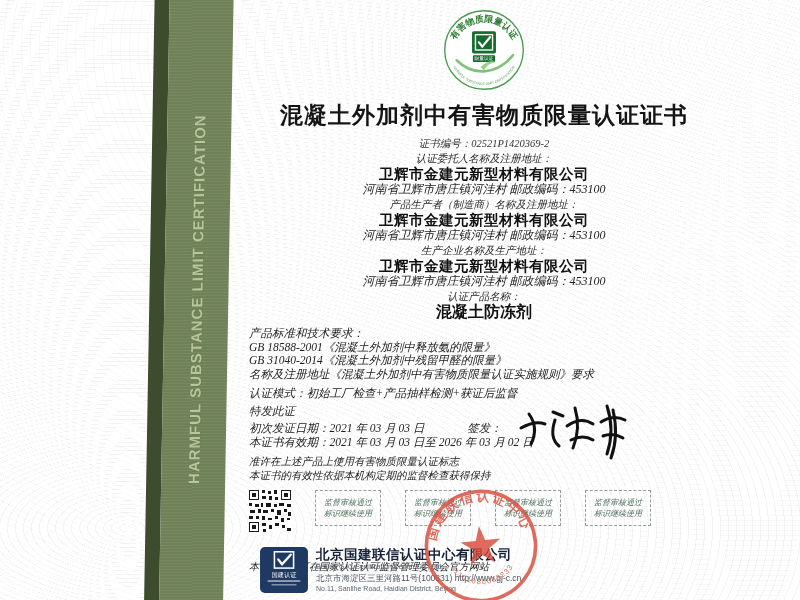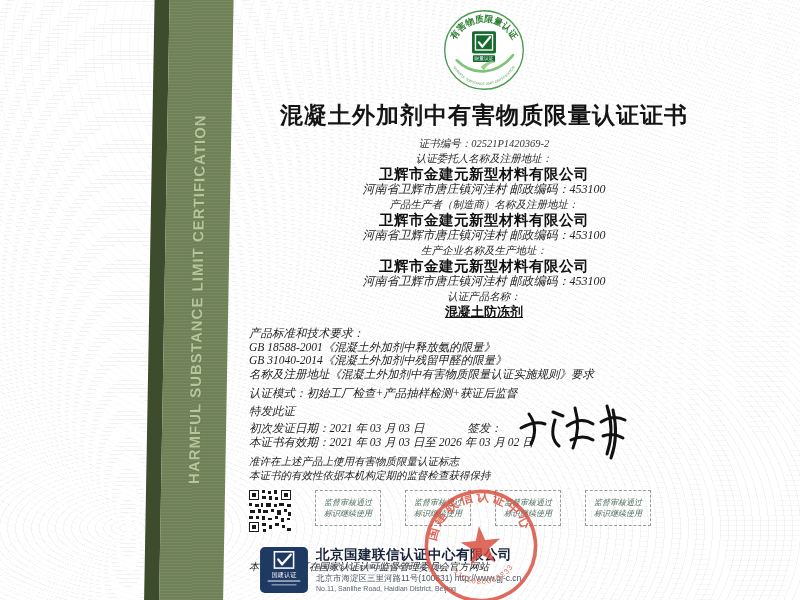--- a/index.html
+++ b/index.html
@@ -37,22 +37,22 @@
   .emblem{margin-top:9px;}
   .title{
     margin:8px 0 0 0;font-size:23px;font-weight:700;letter-spacing:1px;
     color:#141414;line-height:25px;
   }
   .certno{font-size:10.5px;line-height:12px;margin-top:10px;font-style:italic;color:#333;}
   .lbl{font-size:10.5px;line-height:12px;margin-top:3px;font-style:italic;color:#2a2a2a;}
   .cname{font-size:14.5px;line-height:16px;margin-top:1px;font-weight:700;letter-spacing:.5px;color:#111;
          font-family:"Liberation Sans","DejaVu Sans",sans-serif;}
   .caddr{font-size:12px;line-height:14px;font-style:italic;color:#222;}
-  .pname{font-size:13px;line-height:15px;margin-top:1px;font-weight:700;color:#111;
-         font-family:"Liberation Sans","DejaVu Sans",sans-serif;text-decoration:underline;}
+  .pname{font-size:16px;line-height:15px;margin-top:1px;font-weight:700;color:#111;
+         font-family:"Liberation Sans","DejaVu Sans",sans-serif;}
   .leftblock{text-align:left;padding-left:25px;color:#222;}
   .std{font-size:11.5px;line-height:13.5px;font-style:italic;}
   .gap6{margin-top:6px;} .gap4{margin-top:4px;} .gap8{margin-top:8px;}
   .sigrow{position:relative;}
   .signlabel{display:inline-block;margin-left:40px;font-size:11.5px;font-style:italic;}
   .signature{position:absolute;left:268px;top:-22px;}
   .qr-row{display:flex;align-items:flex-start;gap:24px;padding-left:25px;margin-top:8px;text-align:right;}
   .audit-box{
     width:64px;height:34px;border:1px dashed #9a9a9a;
     display:flex;flex-direction:column;align-items:center;justify-content:center;

